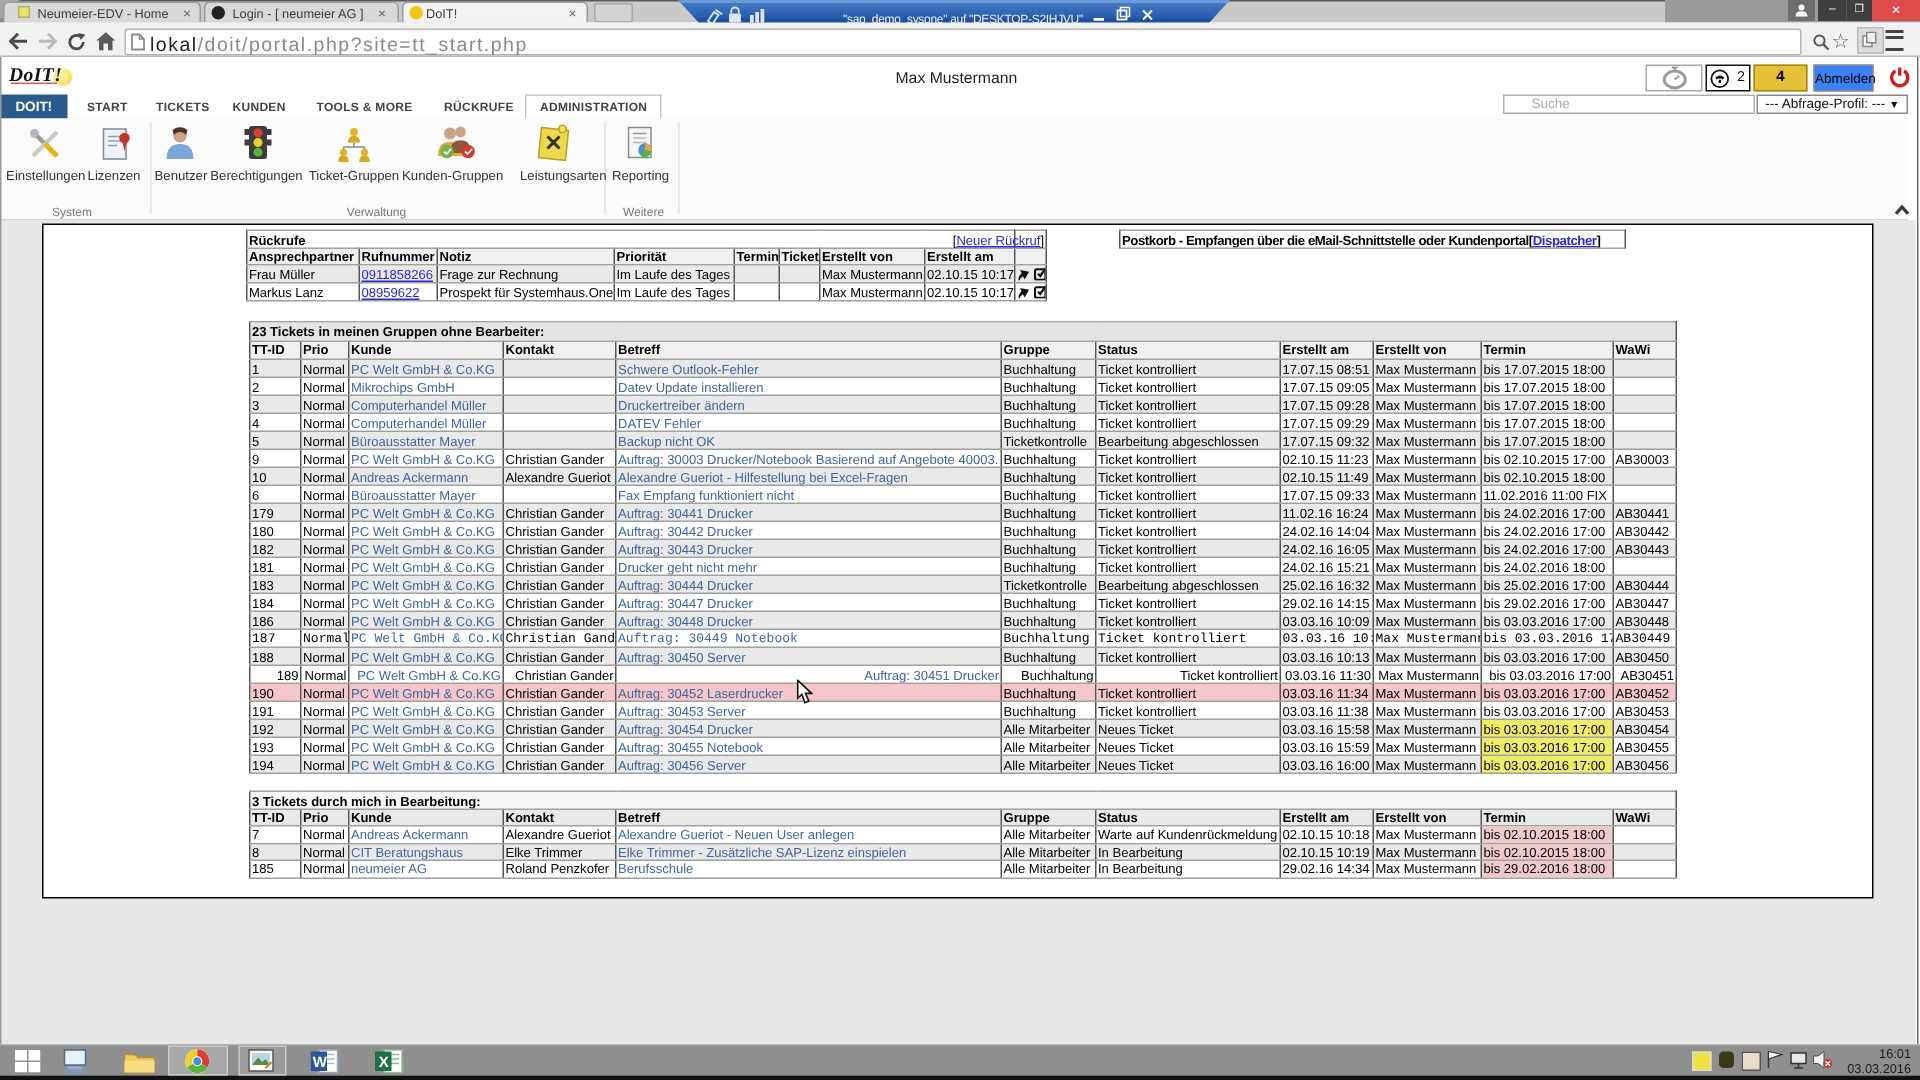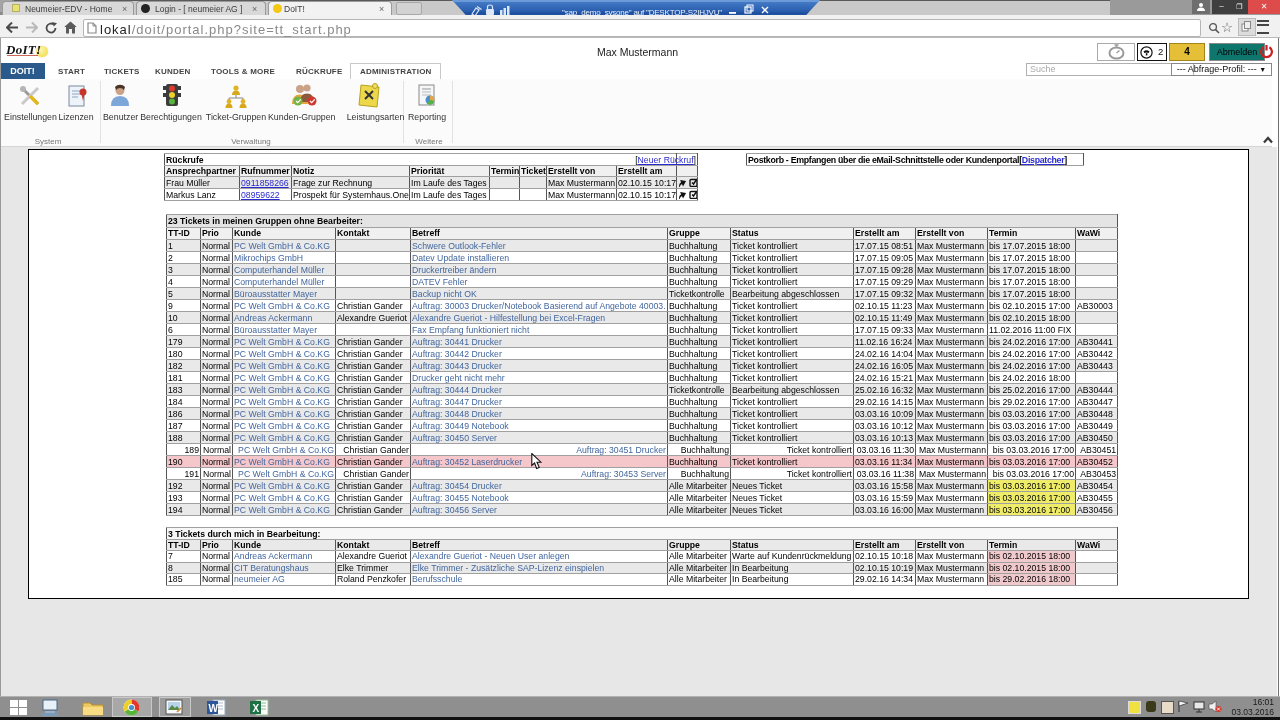--- a/index.html
+++ b/index.html
@@ -157,26 +157,26 @@
     <path d="M8.5,9 L11.5,6.5" stroke="#9a9a9a" stroke-width="1.3"></path>
   </svg>
 <div class="abs" style="left:1137px;top:43px;width:30px;height:18px;border:1.5px solid #111;background:#fff;box-sizing:border-box;"></div>
 <svg class="abs" style="left:1139.5px;top:45.5px;" width="13" height="13" viewBox="0 0 13 13">
     <circle cx="6.5" cy="6.5" r="5.6" fill="none" stroke="#111" stroke-width="1.2"></circle>
     <path d="M3.5,5.5 Q6.5,3 9.5,5.5 L8.6,7 Q6.5,5.8 4.4,7 Z" fill="#111"></path>
     <rect x="5.8" y="7.2" width="1.6" height="2.2" fill="#111"></rect>
   </svg>
 <div class="abs" style="left:1158px;top:46px;font-size:9.5px;color:#111;">2</div>
 <div class="abs" style="left:1169px;top:43px;width:36px;height:18px;background:#e6bf39;border:1px solid #a08518;box-sizing:border-box;text-align:center;font-size:10px;font-weight:bold;line-height:16px;">4</div>
-<div class="abs" style="left:1209px;top:43px;width:56px;height:18px;background:#0f766e;border:1px solid #888;box-sizing:border-box;text-align:center;font-size:9px;line-height:16px;">Abmelden</div>
+<div class="abs" style="left:1209px;top:43px;width:40px;height:18px;background:#3b82f6;border:1px solid #888;box-sizing:border-box;text-align:center;font-size:9px;line-height:16px;">Abmelden</div>
 <svg class="abs" style="left:1259px;top:44px;" width="15" height="15" viewBox="0 0 15 15">
     <path d="M4.6,3.2 A5.4,5.4 0 1 0 10.4,3.2" stroke="#cc1f1f" stroke-width="2.2" fill="none"></path>
     <line x1="7.5" y1="1" x2="7.5" y2="6.5" stroke="#cc1f1f" stroke-width="2.2"></line>
   </svg>
-<div class="abs" style="left:1002px;top:63px;width:168px;height:13px;border:1px solid #b0b0b0;box-sizing:border-box;font-size:9px;color:#aaa;padding-left:3px;margin-left:24px;">Suche</div>
+<div class="abs" style="left:1002px;top:63px;width:168px;height:13px;border:1px solid #b0b0b0;box-sizing:border-box;font-size:9px;color:#aaa;padding-left:18px;">Suche</div>
 <div class="abs" style="left:1171px;top:63px;width:101px;height:13px;border:1px solid #888;box-sizing:border-box;font-size:9px;color:#111;text-align:center;">--- Abfrage-Profil: --- <span style="font-size:7px;">▼</span></div>
 
 <div class="abs" id="navbar"></div>
 <div class="abs" style="left:0;top:63px;width:45px;height:16px;background:#2a5a8c;color:#fff;font-size:9px;font-weight:bold;text-align:center;line-height:16px;">DOIT!</div>
 <div class="abs nav" style="left:58px;">START</div>
 <div class="abs nav" style="left:104px;">TICKETS</div>
 <div class="abs nav" style="left:155px;">KUNDEN</div>
 <div class="abs nav" style="left:211px;">TOOLS &amp; MORE</div>
 <div class="abs nav" style="left:296px;">RÜCKRUFE</div>
 <div class="abs" style="left:350px;top:63px;width:91px;height:16px;border:1px solid #c8c8c8;border-bottom:none;background:#fff;box-sizing:border-box;"></div>
@@ -568,21 +568,21 @@
           <td><span class="lk">PC Welt GmbH &amp; Co.KG</span></td>
           <td>Christian Gander</td>
           <td><span class="lk">Auftrag: 30448 Drucker</span></td>
           <td>Buchhaltung</td>
           <td>Ticket kontrolliert</td>
           <td>03.03.16 10:09</td>
           <td>Max Mustermann</td>
           <td class="gr">bis 03.03.2016 17:00</td>
           <td>AB30448</td>
         </tr>
-<tr class="wh" style="height:12px;">
+<tr class="wh" style="height:12px;font-family:Liberation Mono, monospace;">
           <td>187</td>
           <td>Normal</td>
           <td><span class="lk">PC Welt GmbH &amp; Co.KG</span></td>
           <td>Christian Gander</td>
           <td><span class="lk">Auftrag: 30449 Notebook</span></td>
           <td>Buchhaltung</td>
           <td>Ticket kontrolliert</td>
           <td>03.03.16 10:12</td>
           <td>Max Mustermann</td>
           <td class="wh">bis 03.03.2016 17:00</td>
@@ -620,21 +620,21 @@
           <td><span class="lk">PC Welt GmbH &amp; Co.KG</span></td>
           <td>Christian Gander</td>
           <td><span class="lk">Auftrag: 30452 Laserdrucker</span></td>
           <td>Buchhaltung</td>
           <td>Ticket kontrolliert</td>
           <td>03.03.16 11:34</td>
           <td>Max Mustermann</td>
           <td class="pink">bis 03.03.2016 17:00</td>
           <td>AB30452</td>
         </tr>
-<tr class="wh" style="height:12px;text-align:right;">
+<tr class="wh" style="height:12px;">
           <td>191</td>
           <td>Normal</td>
           <td><span class="lk">PC Welt GmbH &amp; Co.KG</span></td>
           <td>Christian Gander</td>
           <td><span class="lk">Auftrag: 30453 Server</span></td>
           <td>Buchhaltung</td>
           <td>Ticket kontrolliert</td>
           <td>03.03.16 11:38</td>
           <td>Max Mustermann</td>
           <td class="wh">bis 03.03.2016 17:00</td>

